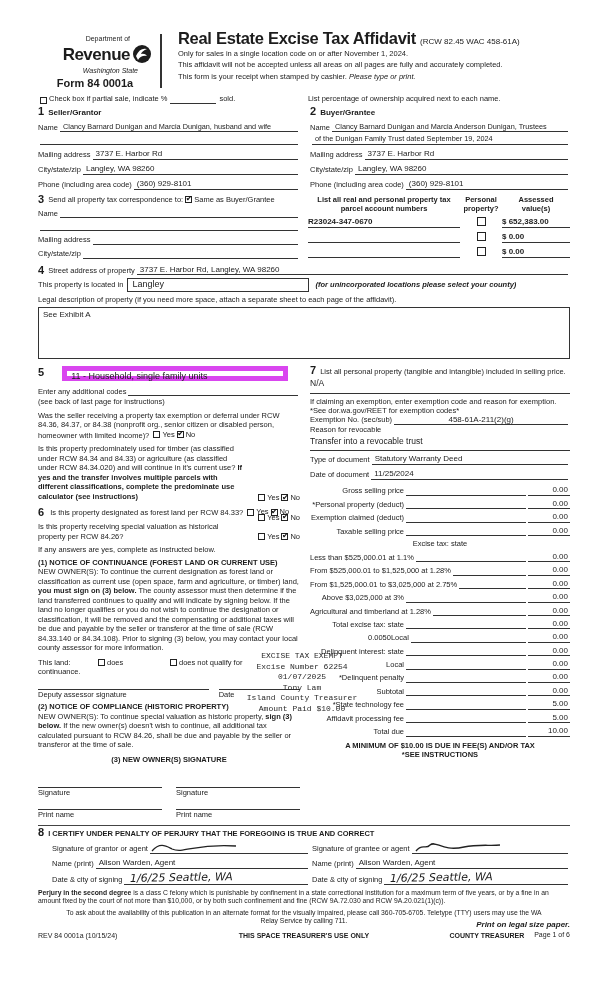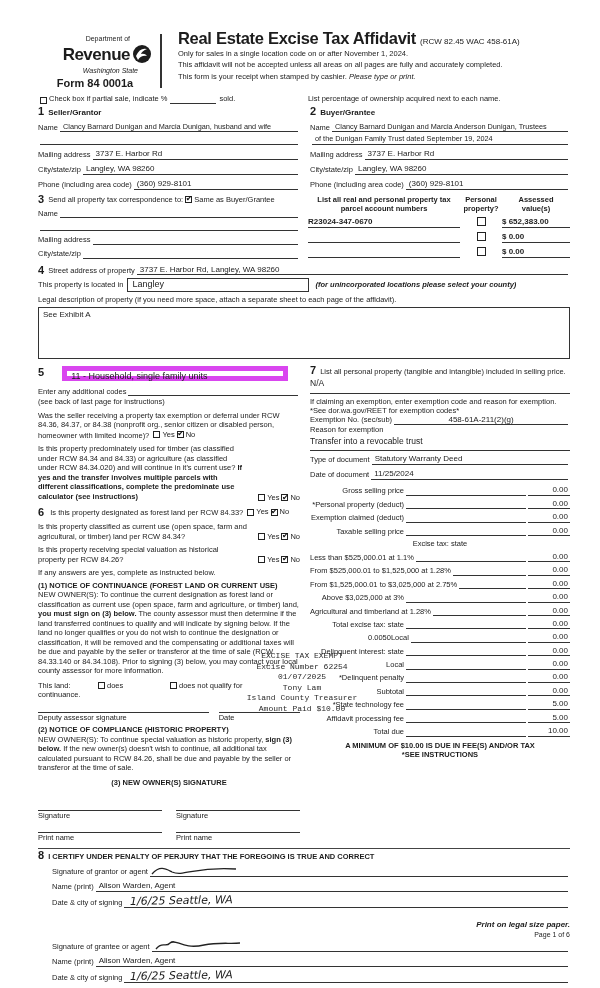--- a/index.html
+++ b/index.html
@@ -61,21 +61,21 @@
   .mval { border-bottom:1px solid #333; min-width:42px; text-align:right; padding-right:2px; font-size:8px; }
   .sep { border-top:1px solid #333; margin:4px 0 3px 0; }
   .stamp {
     position:absolute; left:224px; top:651px; width:156px; text-align:center;
     font-family:"Liberation Mono",monospace; font-size:8px; line-height:10.5px; color:#2a2a2a;
   }
   .hand { font-family:"DejaVu Sans",sans-serif; font-style:italic; font-size:11px; transform:rotate(-1deg); display:inline-block; padding:0 6px; white-space:nowrap; }
   .siglines { display:flex; gap:14px; margin-top:14px; }
   .siglines > div { flex:1; }
   .s8 { border-top:1px solid #444; margin-top:6px; padding-top:2px; }
-  .s8-cols { display:flex; gap:32px;flex-direction:column; }
+  .s8-cols { display:flex; gap:2px; }
   .s8-col { flex:1; }
   .perjury { font-size:6.8px; line-height:8.2px; margin-top:4px; text-align:center; }
   .footer-row { display:flex; margin-top:6px; font-size:7px; }
   .print-note { position:absolute; right:30px; top:920px; text-align:right; }
   svg.sig { display:block; }
 </style>
 </head>
 <body>
 
 <div class="page">
@@ -264,21 +264,20 @@
           <span class="num">6</span>
           <span>Is this property designated as forest land per RCW 84.33?</span>
           <span class="yn">
               <span class="cb"></span>
               <span>Yes</span>
               <span class="cb checked"></span>
               <span>No</span>
             </span>
         </div>
         <div class="q" style="padding-right:52px">
-          <span>Is this property classified as current use (open space, farm and agricultural, or timber) land per RCW 84.34?</span>
           <span class="yn yn-abs">
               <span class="cb"></span>
               <span>Yes</span>
               <span class="cb checked"></span>
               <span>No</span>
             </span>
         </div>
         <div class="q" style="padding-right:52px">
           <span>Is this property receiving special valuation as historical property per RCW 84.26?</span>
           <span class="yn yn-abs">
@@ -339,21 +338,21 @@
 
       <div>
         <div><span class="num">7</span><span>List all personal property (tangible and intangible) included in selling price.</span></div>
         <div style="margin-top:3px; font-size:8.5px">N/A</div>
         <div class="sep"></div>
         <div>If claiming an exemption, enter exemption code and reason for exemption. *See dor.wa.gov/REET for exemption codes*</div>
         <div style="display:flex; align-items:flex-start; margin-top:-1px">
           <span>Exemption No. (sec/sub)</span>
           <span class="val fill" style="text-align:center">458-61A-211(2)(g)</span>
         </div>
-        <div>Reason for exemption</div>
+        <div>Reason for revocable</div>
         <div style="margin-top:2px; font-size:8.5px">Transfer into a revocable trust</div>
         <div class="sep"></div>
         <div class="frow" style="margin-top:2px">
             <span>Type of document</span>
             <span class="val fill" style="text-align:left">Statutory Warranty Deed</span>
           </div>
         <div class="frow">
             <span>Date of document</span>
             <span class="val fill" style="text-align:left">11/25/2024</span>
           </div>

